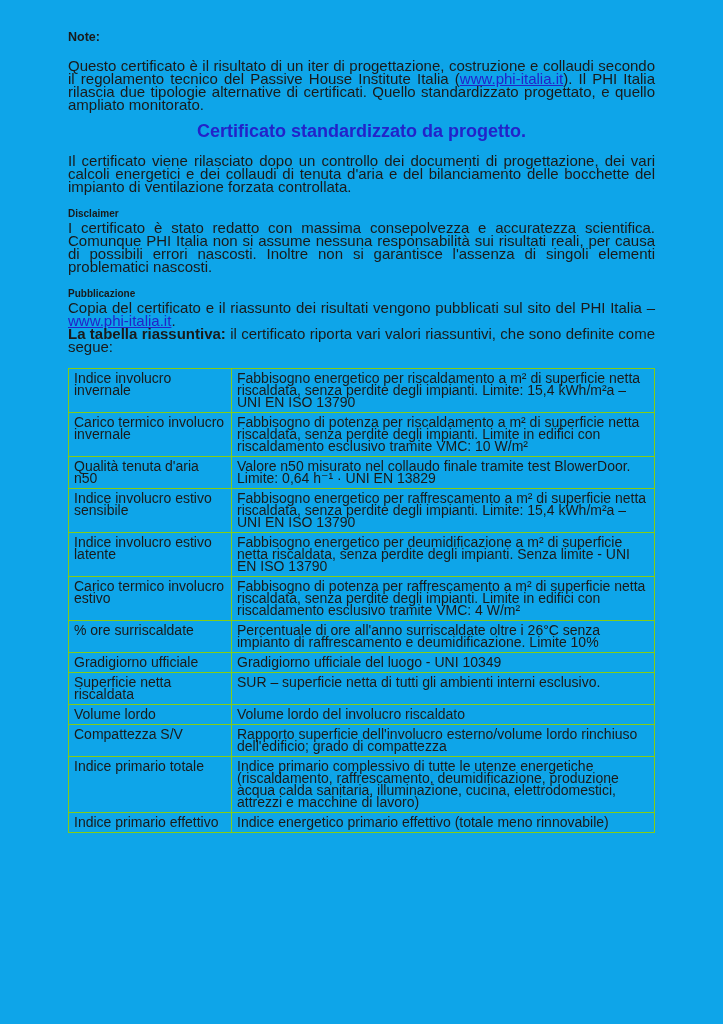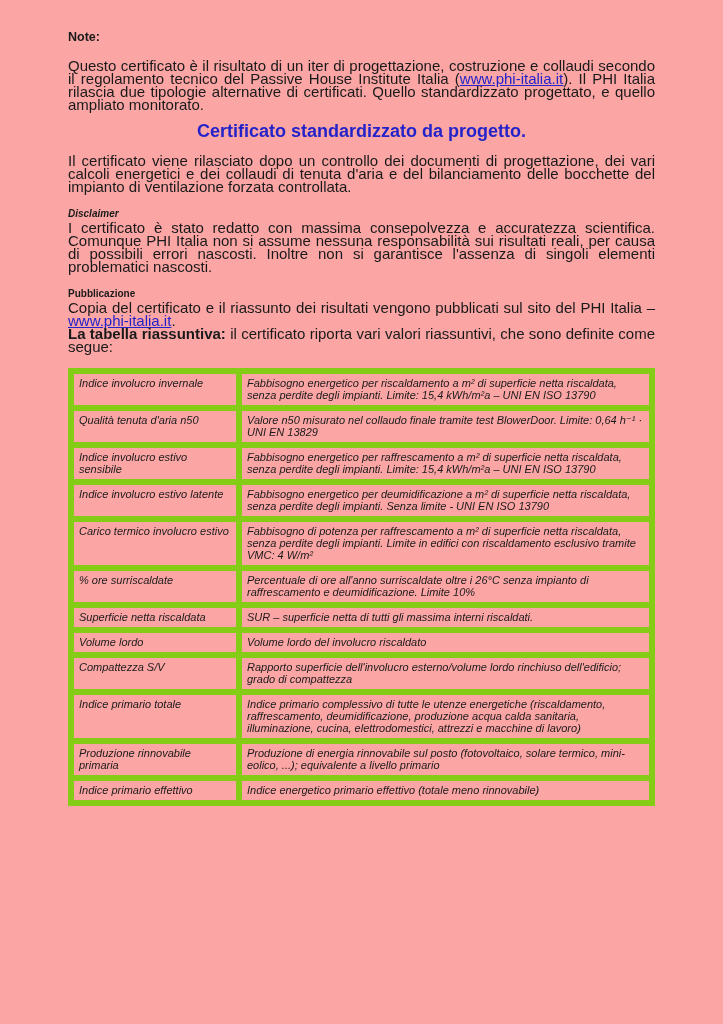--- a/index.html
+++ b/index.html
@@ -4,21 +4,21 @@
 <style>
   html, body {
     margin: 0;
     padding: 0;
     background: #ffffff;
   }
   .page {
     position: relative;
     width: 723px;
     height: 1024px;
-    background: #fca5a5;
+    background: #0ea5e9;
     box-sizing: border-box;
     padding: 30px 68px 0 68px;
     font-family: "Liberation Sans", "DejaVu Sans", sans-serif;
     color: #1a1a1a;
     overflow: hidden;
   }
   .note-heading {
     font-size: 12.5px;
     line-height: 15px;
     font-weight: bold;
@@ -55,31 +55,30 @@
     text-decoration: underline;
     cursor: pointer;
   }
   table.summary-table {
     width: 100%;
     border-collapse: collapse;
     margin-top: 15px;
     table-layout: fixed;
   }
   table.summary-table td {
-    border: 6px solid #84cc16;
-    font-size: 11px;
+    border: 1px solid #84cc16;
+    font-size: 14px;
     line-height: 12px;
     vertical-align: top;
     padding: 3px 5px 4px 5px;
     text-align: left;
-    font-style: italic;
   }
   td.term-cell { width: 152px; }
   td.def-cell  { text-align: justify; }
-  .spacer-disclaimer { margin-top: 14px; font-style: italic; }
+  .spacer-disclaimer { margin-top: 14px; }
 </style>
 </head>
 <body>
 
 <div class="page">
 
   <h2 class="note-heading">Note:</h2>
 
   <p class="body-par"><span>Questo certificato è il risultato di un iter di progettazione, costruzione e collaudi secondo il regolamento tecnico del Passive House Institute Italia (</span><a class="doc-link">www.phi-italia.it</a><span>). Il PHI Italia rilascia due tipologie alternative di certificati. Quello standardizzato progettato, e quello ampliato monitorato.</span></p>
 
@@ -95,59 +94,63 @@
 
   <p class="body-par table-intro"><b>La tabella riassuntiva:</b><span> il certificato riporta vari valori riassuntivi, che sono definite come segue:</span></p>
 
   <table class="summary-table">
     <tbody id="summary-table-body">
         <tr>
           <td class="term-cell">Indice involucro invernale</td>
           <td class="def-cell">Fabbisogno energetico per riscaldamento a m² di superficie netta riscaldata, senza perdite degli impianti. Limite: 15,4 kWh/m²a – UNI EN ISO 13790</td>
         </tr>
         <tr>
+          <td class="term-cell">Carico termico involucro invernale</td>
+          <td class="def-cell">Fabbisogno di potenza per riscaldamento a m² di superficie netta riscaldata, senza perdite degli impianti. Limite in edifici con riscaldamento esclusivo tramite VMC: 10 W/m²</td>
+        </tr>
+        <tr>
           <td class="term-cell">Qualità tenuta d'aria n50</td>
           <td class="def-cell">Valore n50 misurato nel collaudo finale tramite test BlowerDoor. Limite: 0,64 h⁻¹ · UNI EN 13829</td>
         </tr>
         <tr>
           <td class="term-cell">Indice involucro estivo sensibile</td>
           <td class="def-cell">Fabbisogno energetico per raffrescamento a m² di superficie netta riscaldata, senza perdite degli impianti. Limite: 15,4 kWh/m²a – UNI EN ISO 13790</td>
         </tr>
         <tr>
           <td class="term-cell">Indice involucro estivo latente</td>
           <td class="def-cell">Fabbisogno energetico per deumidificazione a m² di superficie netta riscaldata, senza perdite degli impianti. Senza limite - UNI EN ISO 13790</td>
         </tr>
         <tr>
           <td class="term-cell">Carico termico involucro estivo</td>
           <td class="def-cell">Fabbisogno di potenza per raffrescamento a m² di superficie netta riscaldata, senza perdite degli impianti. Limite in edifici con riscaldamento esclusivo tramite VMC: 4 W/m²</td>
         </tr>
         <tr>
           <td class="term-cell">% ore surriscaldate</td>
           <td class="def-cell">Percentuale di ore all'anno surriscaldate oltre i 26°C senza impianto di raffrescamento e deumidificazione. Limite 10%</td>
         </tr>
         <tr>
+          <td class="term-cell">Gradigiorno ufficiale</td>
+          <td class="def-cell">Gradigiorno ufficiale del luogo - UNI 10349</td>
+        </tr>
+        <tr>
           <td class="term-cell">Superficie netta riscaldata</td>
-          <td class="def-cell">SUR – superficie netta di tutti gli massima interni riscaldati.</td>
+          <td class="def-cell">SUR – superficie netta di tutti gli ambienti interni esclusivo.</td>
         </tr>
         <tr>
           <td class="term-cell">Volume lordo</td>
           <td class="def-cell">Volume lordo del involucro riscaldato</td>
         </tr>
         <tr>
           <td class="term-cell">Compattezza S/V</td>
           <td class="def-cell">Rapporto superficie dell'involucro esterno/volume lordo rinchiuso dell'edificio; grado di compattezza</td>
         </tr>
         <tr>
           <td class="term-cell">Indice primario totale</td>
           <td class="def-cell">Indice primario complessivo di tutte le utenze energetiche (riscaldamento, raffrescamento, deumidificazione, produzione acqua calda sanitaria, illuminazione, cucina, elettrodomestici, attrezzi e macchine di lavoro)</td>
         </tr>
         <tr>
-          <td class="term-cell">Produzione rinnovabile primaria</td>
-          <td class="def-cell">Produzione di energia rinnovabile sul posto (fotovoltaico, solare termico, mini-eolico, ...); equivalente a livello primario</td>
-        </tr>
-        <tr>
           <td class="term-cell">Indice primario effettivo</td>
           <td class="def-cell">Indice energetico primario effettivo (totale meno rinnovabile)</td>
         </tr>
       </tbody>
   </table>
 
 </div>
 
 </body></html>

